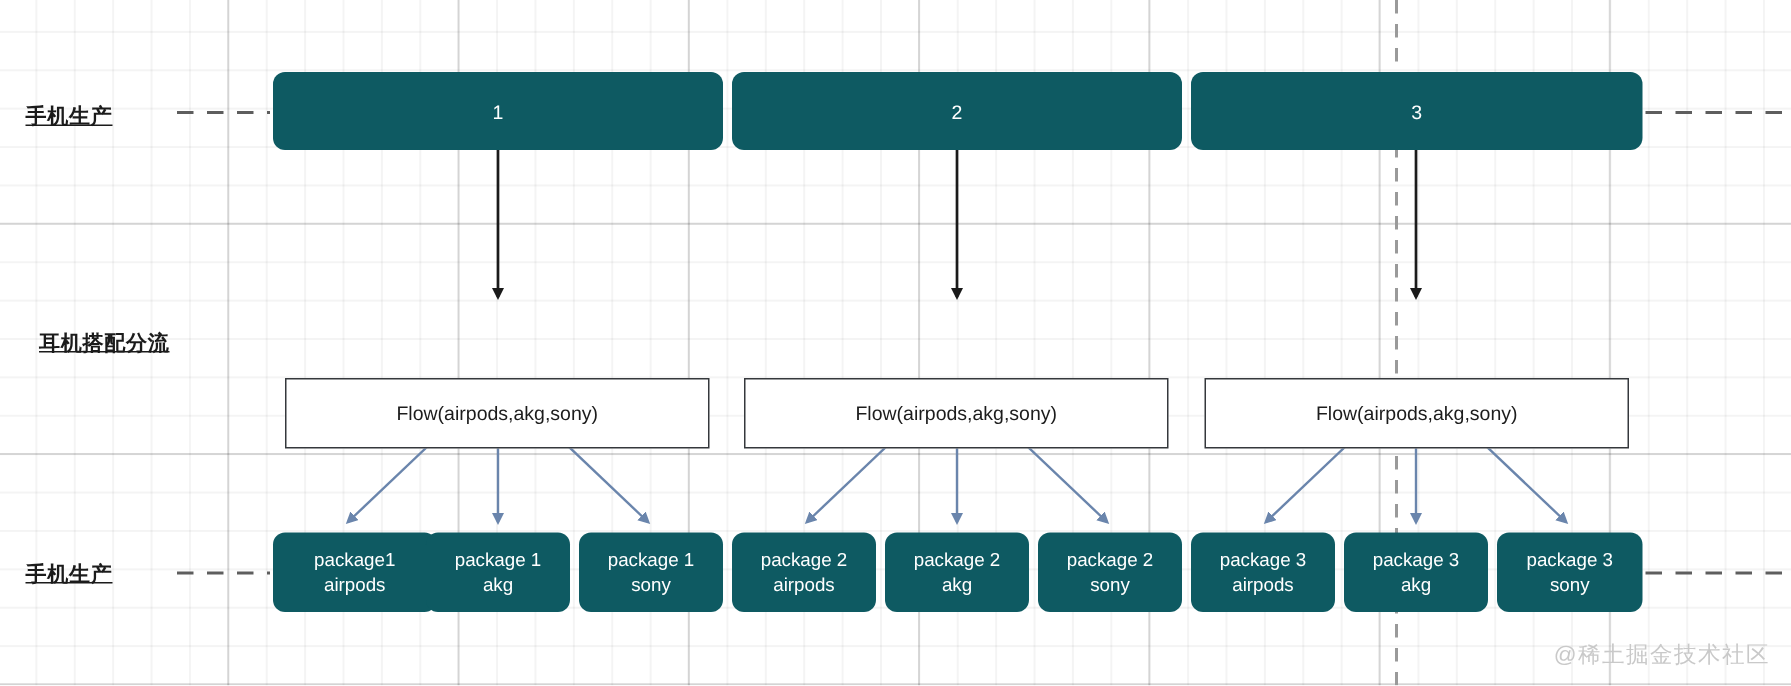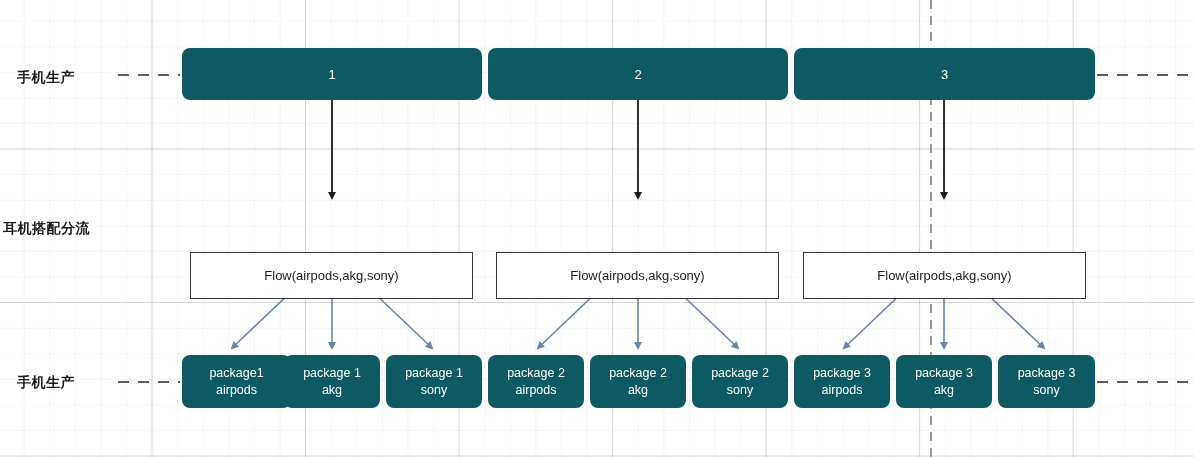--- a/index.html
+++ b/index.html
@@ -40,23 +40,24 @@
   }
 
   
   .row-label {
     position: absolute;
     font-size: 14px;
     font-weight: bold;
     color: #1b1b1b;
     letter-spacing: 0.5px;
     white-space: nowrap;
+    text-decoration: underline;
   }
   #label-produce { left: 17px; top: 69px; }
-  #label-flow    { left: 3px; top: 220px; }
+  #label-flow    { left: 26px; top: 220px; }
   #label-package { left: 17px; top: 374px; }
 
   
   .prod-bar {
     position: absolute;
     top: 48px;
     height: 52px;
     background: #0e5a62;
     border-radius: 8px;
     color: #ffffff;
@@ -204,14 +205,15 @@
   </div>
   <div class="pkg-box" style="left:896px;width:96px;">
     <span>package 3</span>
     <span>akg</span>
   </div>
   <div class="pkg-box" style="left:998px;width:97px;">
     <span>package 3</span>
     <span>sony</span>
   </div>
 
+  <div id="watermark">@稀土掘金技术社区</div>
 
 </div>
 
 </body></html>

